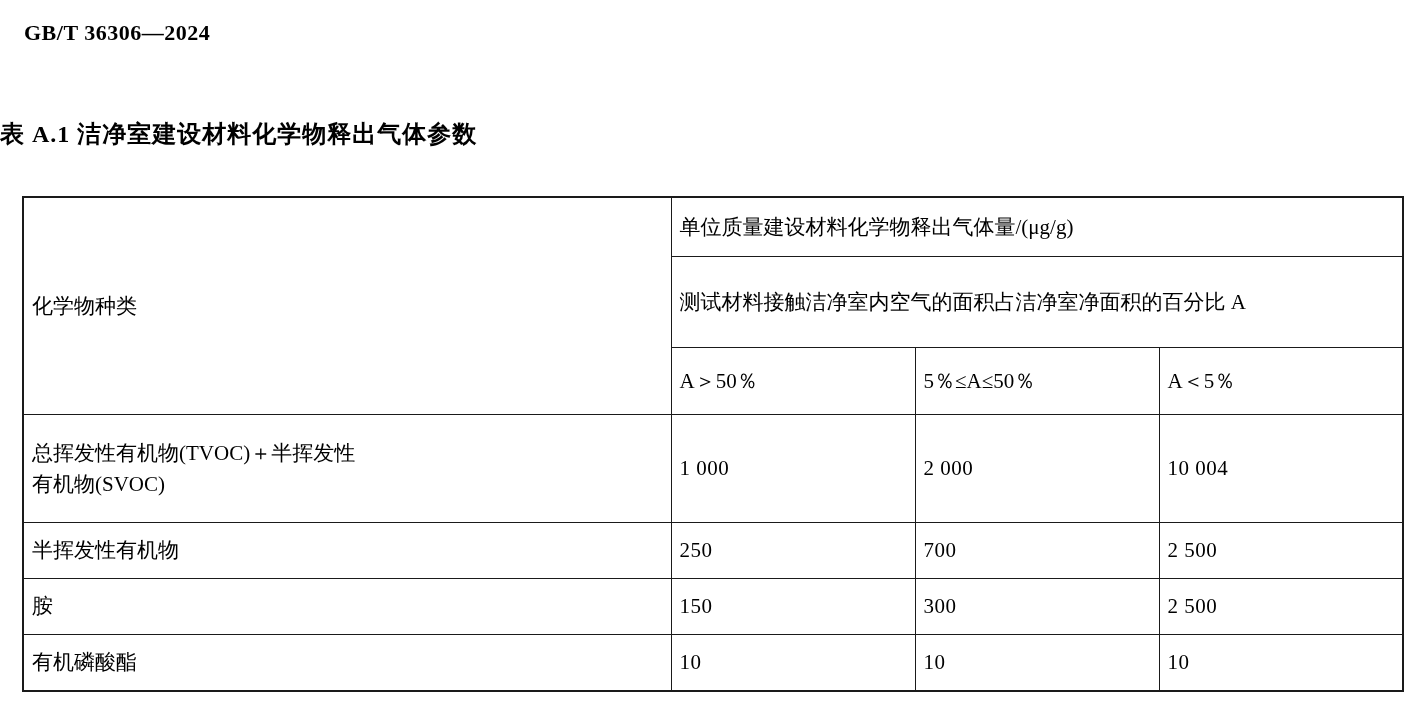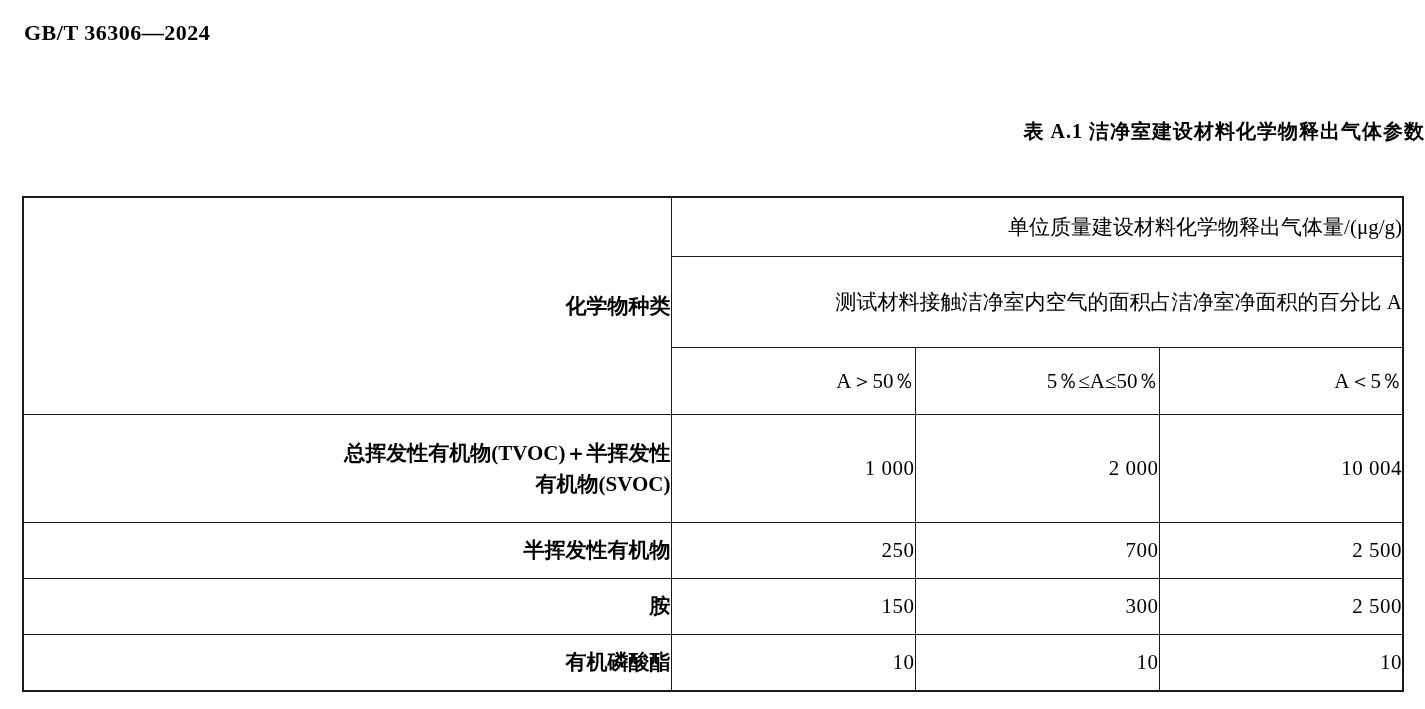--- a/index.html
+++ b/index.html
@@ -29,55 +29,55 @@
     font-family: "Liberation Serif", "DejaVu Serif", serif;
     font-weight: bold;
     font-size: 22px;
     letter-spacing: 0.5px;
   }
   .table-title {
     position: absolute;
     top: 118px;
     left: 0;
     width: 1425px;
-    text-align: right;
-    font-size: 20px;
+    text-align: left;
+    font-size: 24px;
     font-weight: bold;
     font-family: "Liberation Serif", "DejaVu Serif", serif;
     letter-spacing: 1px;
   }
   .table-wrap {
     position: absolute;
     top: 196px;
     left: 22px;
     width: 1380px;
   }
   table.spec {
     border-collapse: collapse;
     width: 1380px;
     table-layout: fixed;
   }
   table.spec td {
     border: 1px solid #1a1a1a;
-    text-align: right;
+    text-align: left;
     vertical-align: middle;
     font-size: 21px;
     font-family: "Liberation Serif", "DejaVu Serif", serif;
-    padding: 6px 0;
+    padding: 6px 8px;
     line-height: 1.45;
   }
   table.spec td.outer-left { border-left-width: 2px; }
   table.spec td.outer-right { border-right-width: 2px; }
   table.spec tr.first-row td { border-top-width: 2px; }
   table.spec tr.last-row td { border-bottom-width: 2px; margin-top: 43px; }
 
   .c-head-unit { height: 46px; }
   .c-head-pct { height: 78px; margin-top: 12px; }
   .c-head-rng { height: 54px; }
-  .c-cat { font-size: 22px; font-weight: bold; }
+  .c-cat { font-size: 22px; }
   .c-row-tall { height: 108px; }
   .c-row { height: 56px; }
   .num { font-size: 20px; letter-spacing: 0.5px; }
   .nowrap { white-space: nowrap; }
   .two-line { line-height: 1.6; margin-left: 48px; }
 </style>
 </head>
 <body>
 
 <div class="page">

